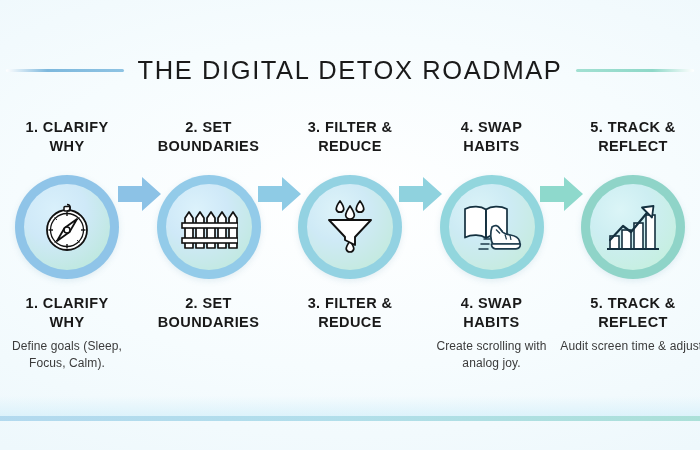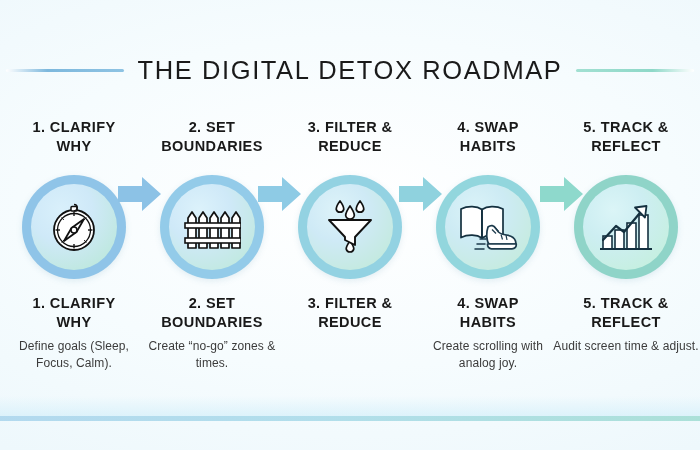--- a/index.html
+++ b/index.html
@@ -27,21 +27,21 @@
   .rule.right { width:118px; background:linear-gradient(to left,#ffffff 0%,#8ed8c8 35%,#a2e0d2 100%); }
   .title {
     font-size:25.5px; letter-spacing:1.6px; color:#1a1a1a;
     font-weight:400; white-space:nowrap;
   }
 
   
   .steps {
     position:absolute; top:118px; left:0; width:700px; height:290px;
     display:flex; align-items:flex-start; justify-content:space-between;
-    padding:0 8px;
+    padding:0 1px;
   }
   .step {
     width:132px; position:relative;
     display:flex; flex-direction:column; align-items:center;
   }
 
   .head {
     height:50px; width:132px;
     display:flex; align-items:flex-start; justify-content:center;
     text-align:center;
@@ -170,21 +170,20 @@
               <rect x="2" y="38" width="56" height="5"></rect>
             </g>
           </svg>
         </div>
       </div>
       <div class="foot">
         <div class="t">
           <span>2. SET</span><br>
           <span>BOUNDARIES</span>
         </div>
-        <div class="d">Create “no-go” zones &amp; times.</div>
       </div>
     </div>
 
     <div class="step">
       <div class="head">
         <span><span>3. FILTER &amp;</span><br>
         <span>REDUCE</span></span>
       </div>
       <div class="circle-wrap">
         <div class="circle" style="background:#93d2e2;">

